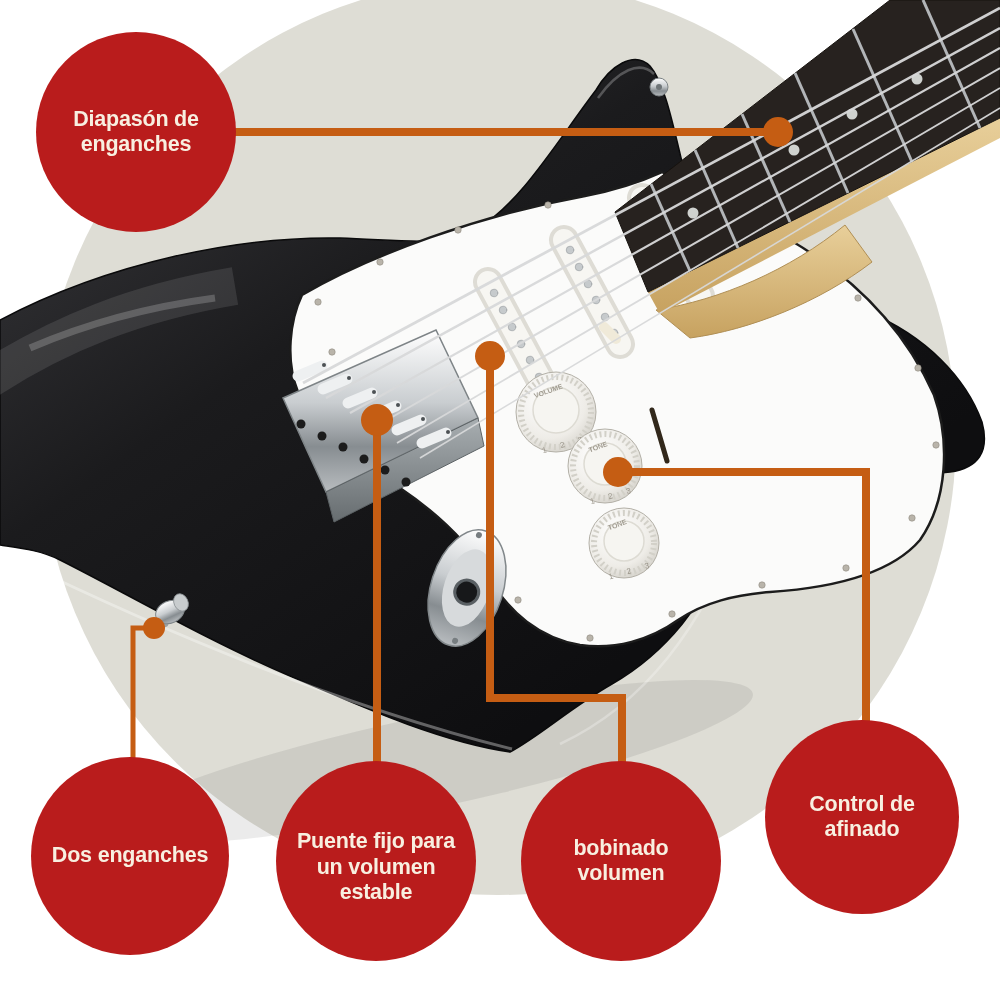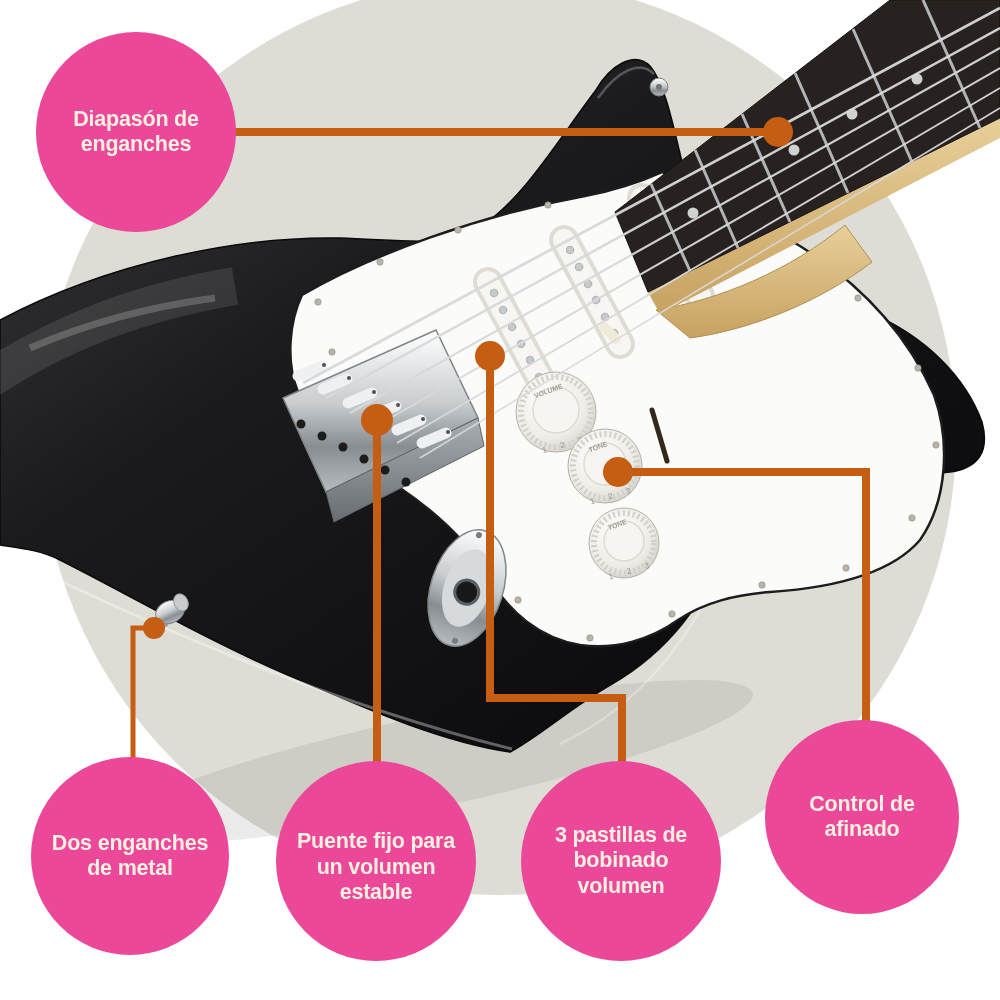--- a/index.html
+++ b/index.html
@@ -1,19 +1,19 @@
 <!DOCTYPE html>
 <html><head>
 <meta charset="utf-8">
 <style>
   html,body{margin:0;padding:0;background:#ffffff;}
   .stage{position:relative;width:1000px;height:1000px;overflow:hidden;
          font-family:"Liberation Sans","DejaVu Sans",sans-serif;background:#ffffff;}
   svg.scene{position:absolute;left:0;top:0;width:1000px;height:1000px;display:block;}
-  .callout{position:absolute;border-radius:50%;background:#ec4899;
+  .callout{position:absolute;border-radius:50%;background:#b91c1c;
            display:flex;align-items:center;justify-content:center;text-align:center;
            color:#f8efe0;font-weight:700;font-size:21.5px;line-height:1.18;letter-spacing:-0.2px;}
   .callout .txt{display:block;}
   .callout .ln{display:block;}
 </style>
 </head>
 <body>
 
 <div class="stage">
 
@@ -261,35 +261,33 @@
   <div class="callout" style="left:36px;top:32px;width:200px;height:200px;">
     <span class="txt" style="width:160px;">
       <span class="ln">Diapasón de</span>
       <span class="ln">enganches</span>
     </span>
   </div>
 
   <div class="callout" style="left:31px;top:757px;width:198px;height:198px;">
     <span class="txt" style="width:170px;">
       <span class="ln">Dos enganches</span>
-      <span class="ln">de metal</span>
     </span>
   </div>
 
   <div class="callout" style="left:276px;top:761px;width:200px;height:200px;">
     <span class="txt" style="width:184px;margin-top:13px;">
       <span class="ln">Puente fijo para</span>
       <span class="ln">un volumen</span>
       <span class="ln">estable</span>
     </span>
   </div>
 
   <div class="callout" style="left:521px;top:761px;width:200px;height:200px;">
     <span class="txt" style="width:184px;">
-      <span class="ln">3 pastillas de</span>
       <span class="ln">bobinado volumen</span>
     </span>
   </div>
 
   <div class="callout" style="left:765px;top:720px;width:194px;height:194px;">
     <span class="txt" style="width:150px;">
       <span class="ln">Control de</span>
       <span class="ln">afinado</span>
     </span>
   </div>

